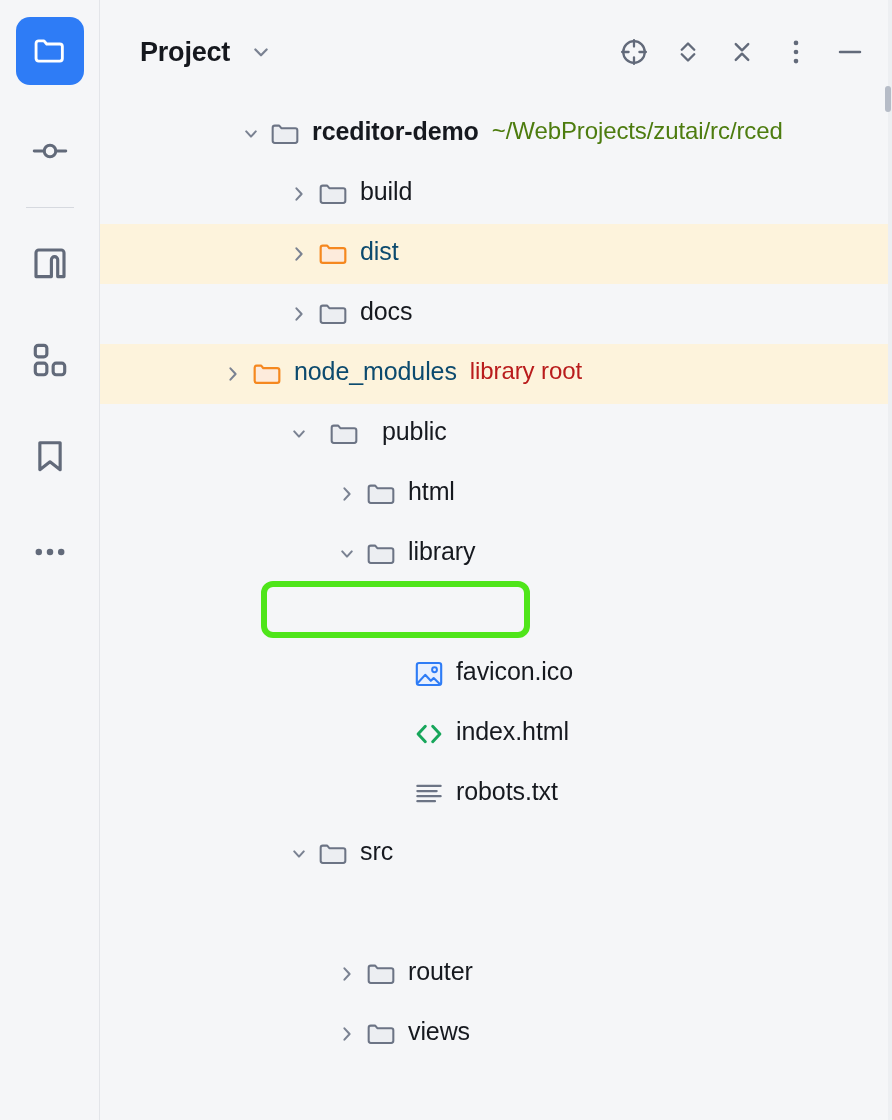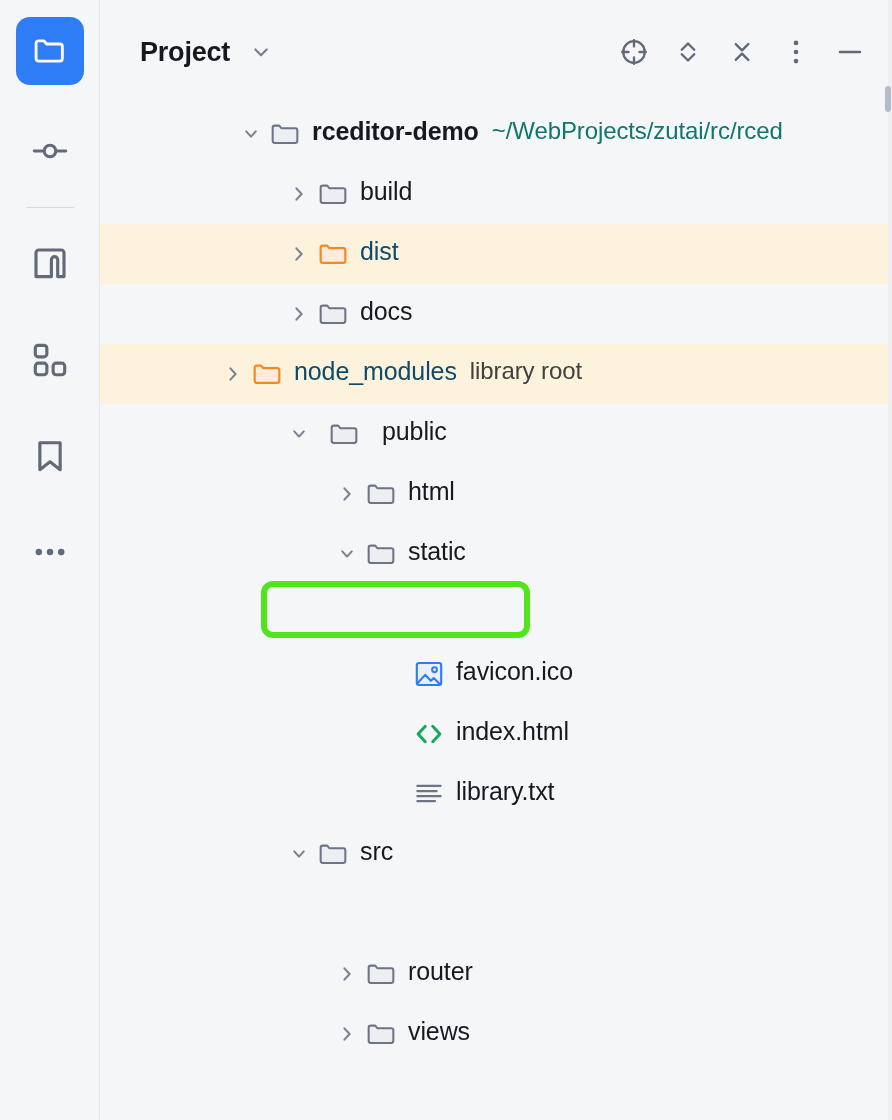--- a/index.html
+++ b/index.html
@@ -133,25 +133,25 @@
   }
   .node-label {
     font-size: 25px;
     color: #16191F;
     letter-spacing: -0.1px;
   }
   .node-label.root { font-weight: bold; }
   .node-label.excluded-text { color: #0c4a6e; }
   .node-hint {
     font-size: 24px;
-    color: #404040;
+    color: #b91c1c;
     margin-left: 13px;
     letter-spacing: -0.1px;
   }
-  .node-hint.path { color: #0f766e; }
+  .node-hint.path { color: #4d7c0f; }
 
   
   .annot-box {
     position: absolute;
     border: 6px solid #4FE51A;
     border-radius: 12px;
     pointer-events: none;
     z-index: 5;
   }
 
@@ -404,21 +404,21 @@
             <span class="twisty">
               <svg width="26" height="26" viewBox="0 0 24 24" fill="none">
                 <path d="M7.6 9.6L12 14.4l4.4-4.8" stroke="#7A8292" stroke-width="1.9" stroke-linecap="round" stroke-linejoin="round"></path>
               </svg>
             </span>
             <span class="node-icon">
               <svg width="34" height="34" viewBox="0 0 24 24" fill="none">
                 <path d="M3.3 7.6a1.5 1.5 0 0 1 1.5-1.5h3.1l1.5 1.8h9.8a1.5 1.5 0 0 1 1.5 1.5v7.4a1.5 1.5 0 0 1-1.5 1.5H4.8a1.5 1.5 0 0 1-1.5-1.5V7.6z" fill="#ECEEF2" stroke="#6C7485" stroke-width="1.45" stroke-linejoin="round"></path>
               </svg>
             </span>
-            <span class="node-label">static</span>
+            <span class="node-label">library</span>
           </div>
         </div>
         <div class="tree-row">
           <div class="row-bg"></div>
         </div>
         <div class="tree-row">
           <div class="row-bg"></div>
           <div class="row-inner" style="padding-left: 278px;">
             <span class="twisty empty">
               <svg width="26" height="26" viewBox="0 0 24 24" fill="none">
@@ -461,21 +461,21 @@
               </svg>
             </span>
             <span class="node-icon">
               <svg width="34" height="34" viewBox="0 0 24 24" fill="none">
                 <line x1="3.8" y1="6.3" x2="20.2" y2="6.3" stroke="#6C7485" stroke-width="1.6" stroke-linecap="round"></line>
                 <line x1="3.8" y1="9.9" x2="17.4" y2="9.9" stroke="#6C7485" stroke-width="1.6" stroke-linecap="round"></line>
                 <line x1="3.8" y1="13.5" x2="20.2" y2="13.5" stroke="#6C7485" stroke-width="1.6" stroke-linecap="round"></line>
                 <line x1="3.8" y1="17.1" x2="16.2" y2="17.1" stroke="#6C7485" stroke-width="1.6" stroke-linecap="round"></line>
               </svg>
             </span>
-            <span class="node-label">library.txt</span>
+            <span class="node-label">robots.txt</span>
           </div>
         </div>
         <div class="tree-row">
           <div class="row-bg"></div>
           <div class="row-inner" style="padding-left: 182px;">
             <span class="twisty">
               <svg width="26" height="26" viewBox="0 0 24 24" fill="none">
                 <path d="M7.6 9.6L12 14.4l4.4-4.8" stroke="#7A8292" stroke-width="1.9" stroke-linecap="round" stroke-linejoin="round"></path>
               </svg>
             </span>

